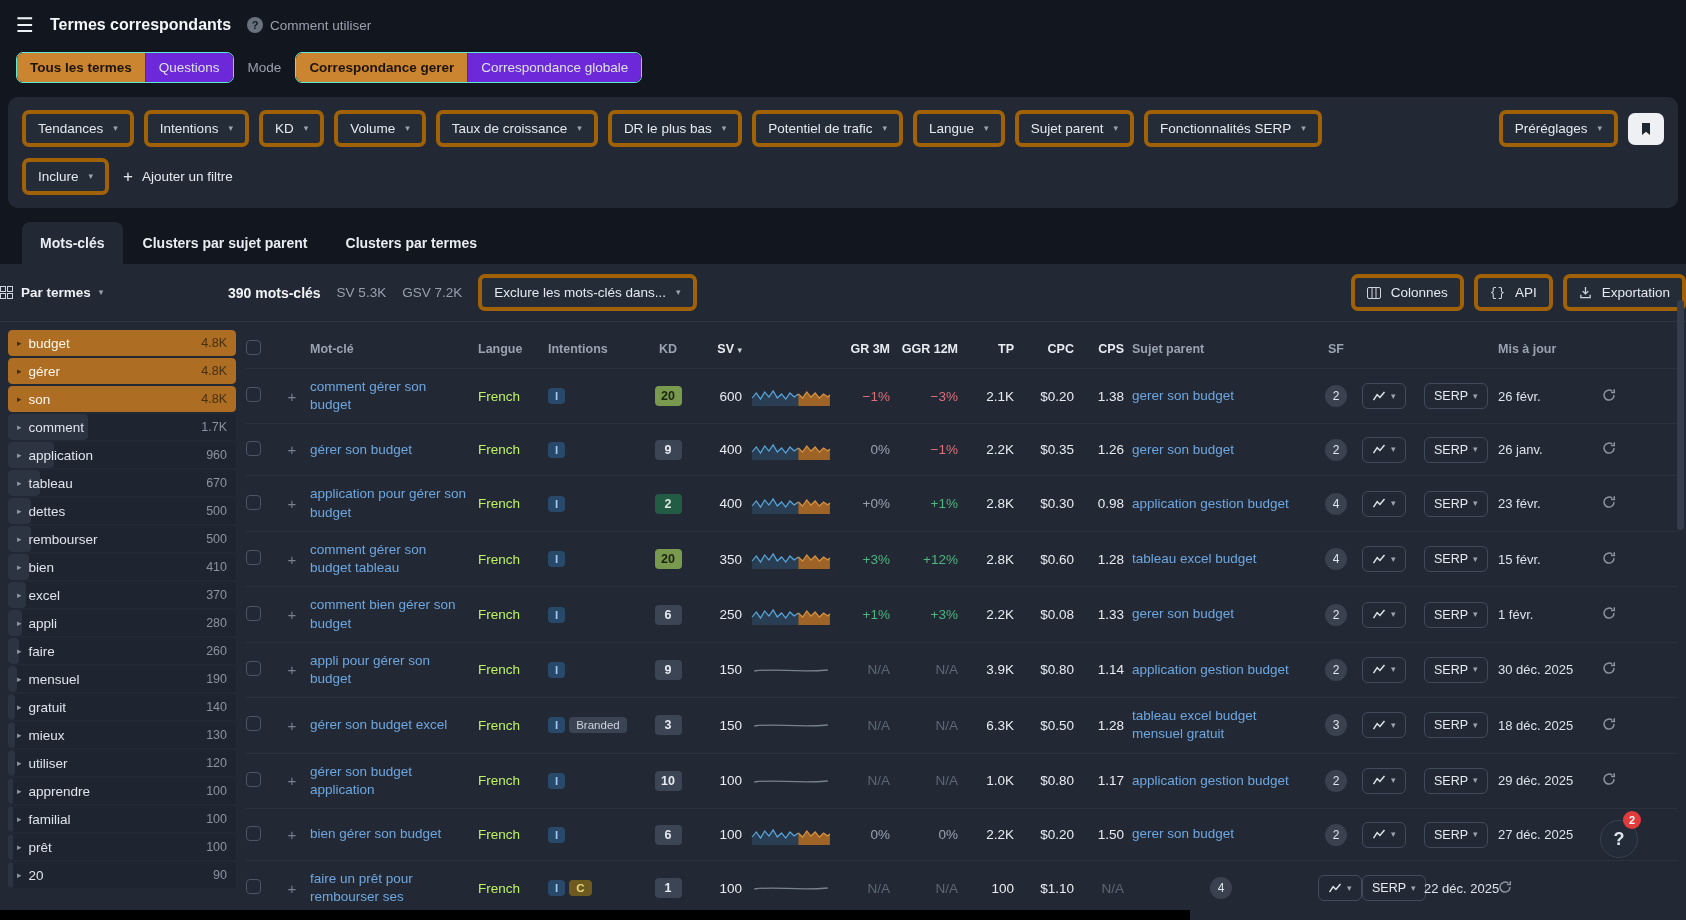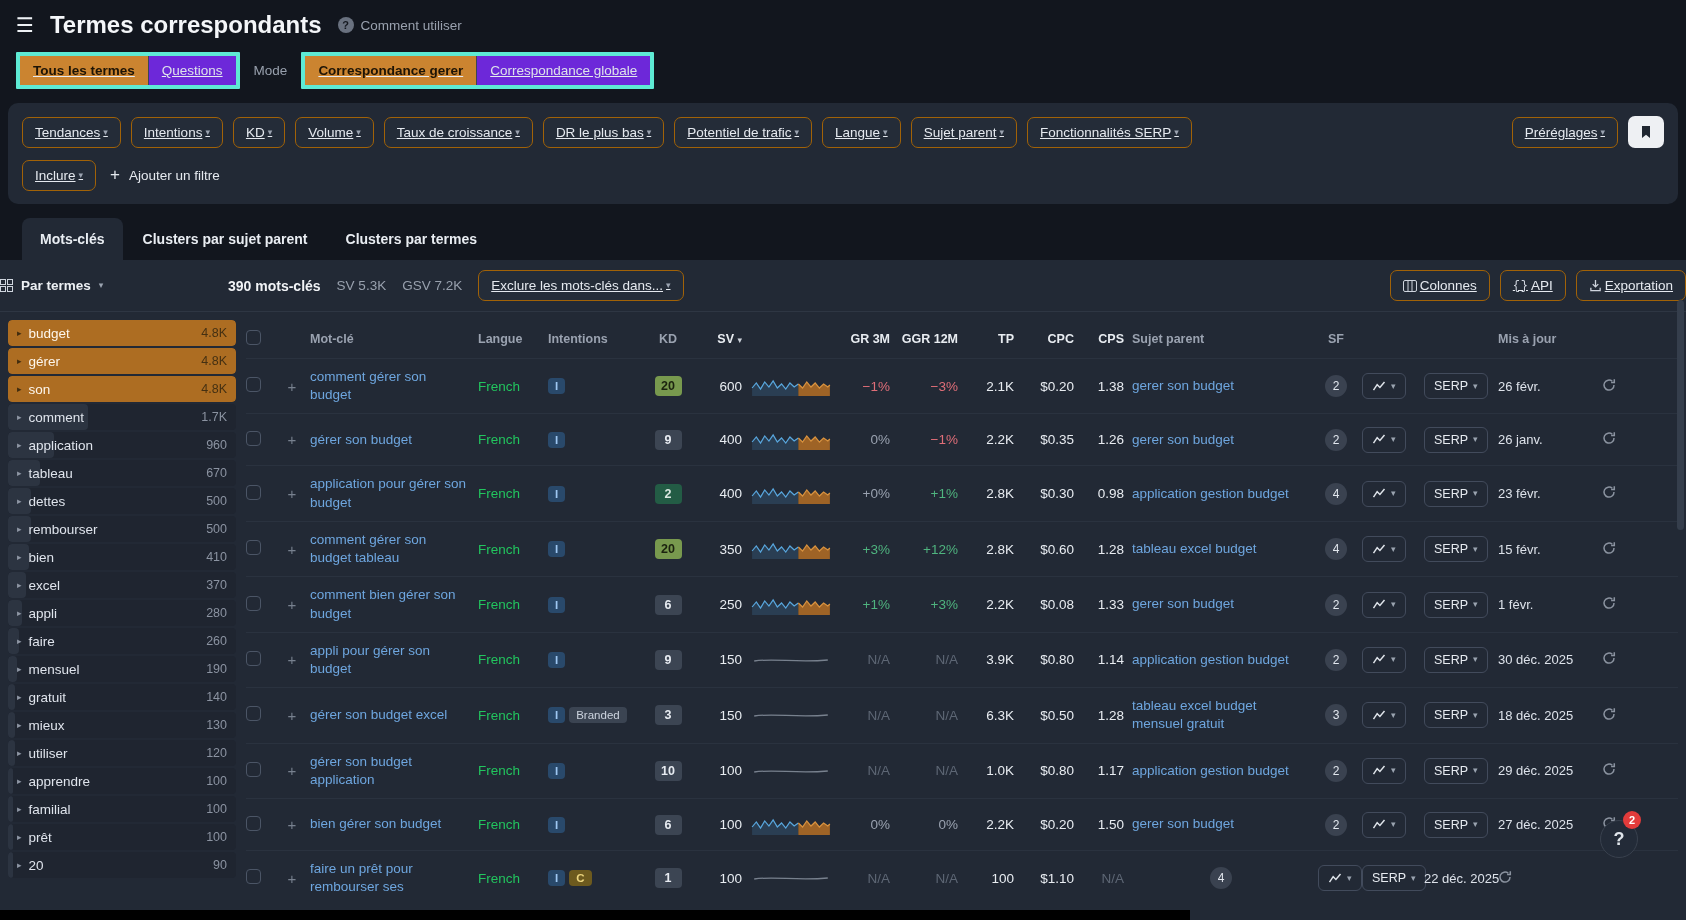--- a/index.html
+++ b/index.html
@@ -4,39 +4,39 @@
 <style>
   * { box-sizing: border-box; }
   html,body { margin:0; padding:0; }
   body {
     width:1686px; height:920px; overflow:hidden; position:relative;
     background:#12161e; color:#e6eaf0;
     font-family:"Liberation Sans","DejaVu Sans",sans-serif; font-size:13.5px;
   }
   .topbar { height:50px; display:flex; align-items:center; gap:16px; padding:0 16px; }
   .burger { font-size:20px; color:#eef1f5; cursor:pointer; }
-  .app-title { font-size:24px; font-weight:700; color:#f4f6f9; }
+  .app-title { font-size:16px; font-weight:700; color:#f4f6f9; }
   .help { display:flex; align-items:center; gap:7px; color:#99a1ae; cursor:pointer; }
   .qmark { width:16px; height:16px; border-radius:50%; background:#69717f; color:#14181f;
     font-size:11px; font-weight:700; display:flex; align-items:center; justify-content:center; }
 
   .segrow { display:flex; align-items:center; gap:14px; padding:2px 16px 12px; }
-  .seg { display:inline-flex; border:4px solid #5eead4; border-radius:1px; overflow:hidden;text-decoration:underline; }
+  .seg { display:inline-flex; border:1px solid #5eead4; border-radius:7px; overflow:hidden; }
   .seg-btn { appearance:none; border:none; background:#6d28d9; color:#dde2ea; font-size:13.5px;
     padding:7px 13px; cursor:pointer; border-left:1px solid #3c4555; font-family:inherit; }
   .seg-btn:first-child { border-left:none; }
   .seg-btn.active { background:#cb8430; color:#1d1406; font-weight:700; }
   .mode-label { color:#98a0ad; }
 
   .filter-panel { margin:2px 8px 0; background:#222935; border-radius:10px; padding:13px 14px; }
   .frow { display:flex; align-items:center; gap:10px; flex-wrap:nowrap; }
   .frow2 { margin-top:11px; }
-  .fbtn { display:inline-flex; align-items:center; gap:3px; background:#242c38; border:1px solid #a16207;
+  .fbtn { display:inline-flex; align-items:center; gap:10px; background:#242c38; border:4px solid #a16207;
     border-radius:7px; color:#e5e9ef; font-size:13.5px; padding:7px 12px; cursor:pointer;
-    font-family:inherit; white-space:nowrap;text-decoration:underline; }
+    font-family:inherit; white-space:nowrap; }
   .caret { font-size:9px; color:#9ba3b0; line-height:1; }
   .spacer { flex:1; }
   .bm-btn { width:36px; height:32px; background:#eef0f3; border:none; border-radius:7px;
     display:flex; align-items:center; justify-content:center; cursor:pointer; }
   .add-filter { display:inline-flex; gap:9px; align-items:center; color:#e5e9ef; cursor:pointer; padding:6px 4px; }
   .plus-ic { font-size:17px; color:#e5e9ef; }
 
   .tabs { display:flex; padding:14px 22px 0; gap:2px; }
   .tab { padding:13px 18px; font-size:14px; font-weight:700; color:#e9edf2;
     border-radius:8px 8px 0 0; cursor:pointer; white-space:nowrap; }
@@ -68,21 +68,21 @@
   .tgrid { display:grid; column-gap:8px; align-items:center;
     grid-template-columns:28px 20px 160px 62px 92px 40px 46px 82px 50px 60px 48px 52px 42px 178px 36px 54px 66px 96px 26px; }
   .thead { height:38px; color:#9aa2b0; font-size:12.5px; font-weight:700; }
   .trow { border-top:1px solid #2a323f; padding:9px 0; min-height:52px; }
   .cell { min-width:0; }
   .num { text-align:right; color:#e8ecf1; }
   .c-kd, .c-sf { text-align:center; }
   .kw-link { color:#6ea6df; line-height:1.35; cursor:pointer; text-decoration:none; display:inline-block; }
   .checkbox { display:inline-block; width:15px; height:15px; border:1.5px solid #4b5566; border-radius:4px; cursor:pointer; }
   .c-plus { color:#78818f; font-size:15px; cursor:pointer; text-align:center; }
-  .c-lang { color:#22c55e; }
+  .c-lang { color:#bef264; }
   .c-int { display:flex; gap:4px; align-items:center; }
   .badge { display:inline-block; font-size:11.5px; padding:2px 7px; border-radius:4px; font-weight:600; white-space:nowrap; }
   .b-i { background:#29496b; color:#9ec7f2; }
   .b-branded { background:#3b4452; color:#ccd3de; font-weight:400; }
   .b-c { background:#6d5a1e; color:#ecd57e; }
   .kd-badge { display:inline-flex; min-width:27px; height:20px; align-items:center; justify-content:center;
     border-radius:4px; font-size:12.5px; font-weight:700; padding:0 5px; }
   .t-pos { color:#4fb47f; }
   .t-neg { color:#e06e78; }
   .t-zero { color:#9aa2b0; }

